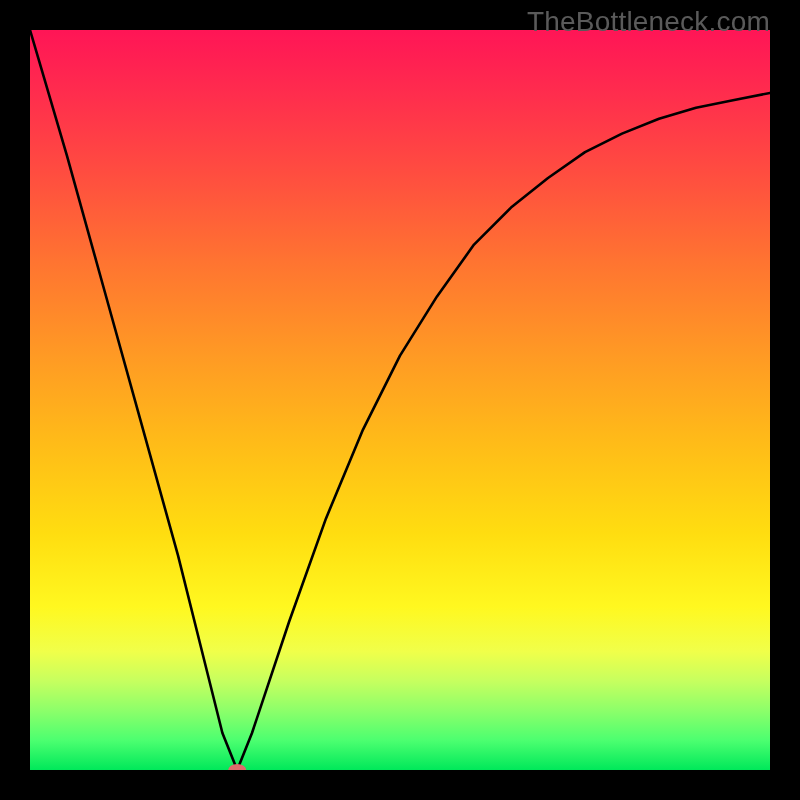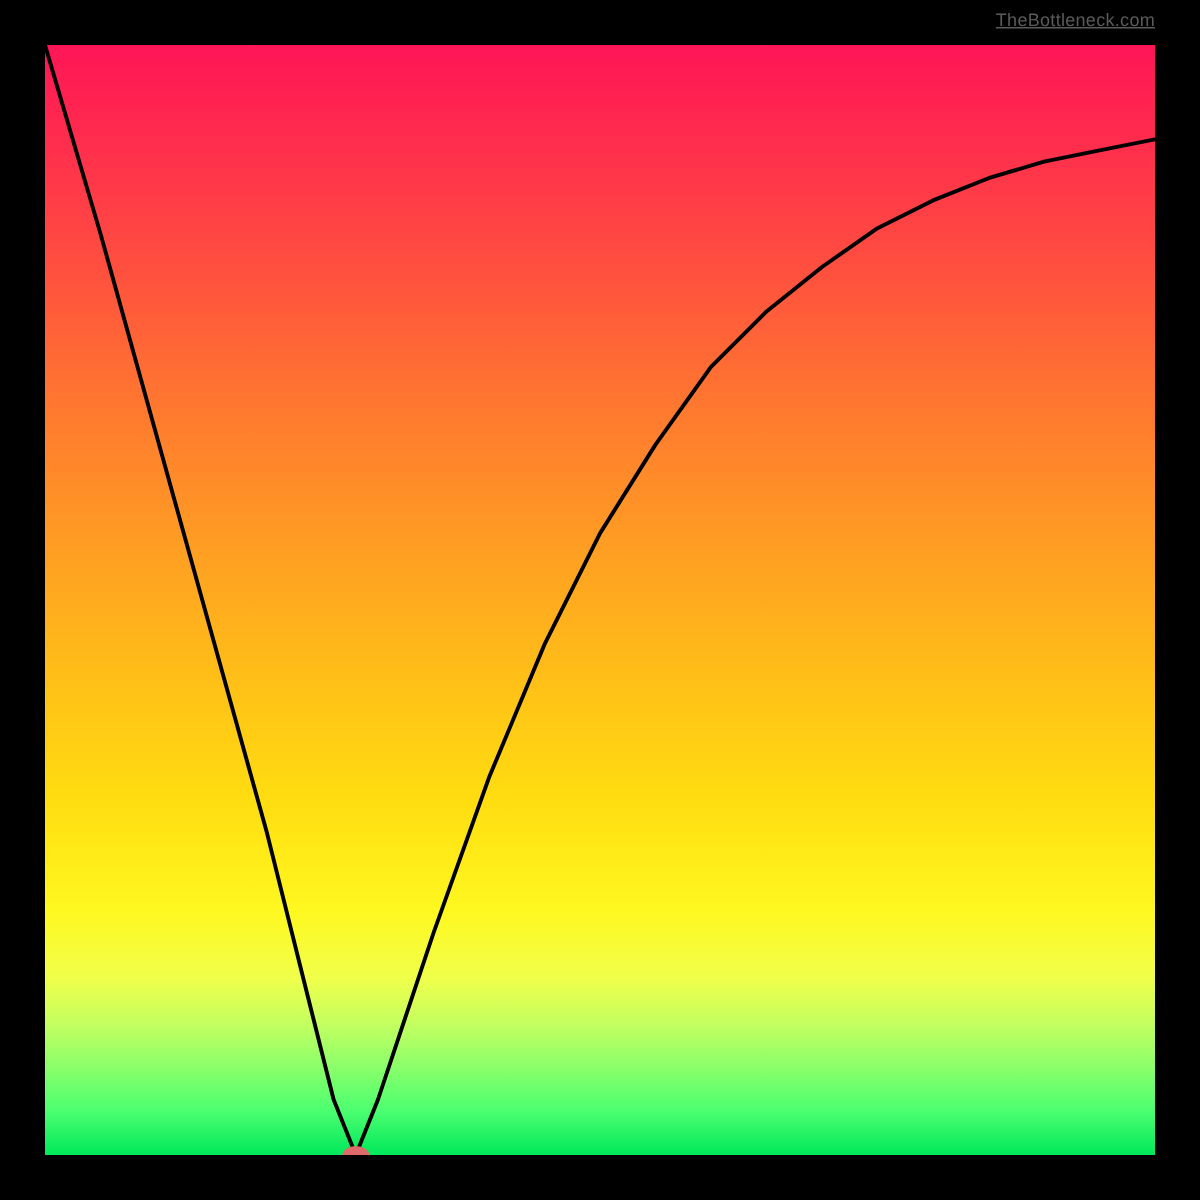--- a/index.html
+++ b/index.html
@@ -43,25 +43,24 @@
     left: 0;
     top: 0;
     width: 740px;
     height: 740px;
   }
   .attribution {
     position: absolute;
     top: 6px;
     right: 30px;
     color: #5a5a5a;
-    font-size: 12px;
+    font-size: 28px;
     font-weight: 400;
     letter-spacing: 0.2px;
     user-select: none;
-    text-decoration: underline;
   }
 </style>
 </head>
 <body>
 
 <div class="frame">
   <div class="plot-area">
     <svg viewBox="0 0 740 740" preserveAspectRatio="none">
       <g>
         <path id="curve-path" fill="none" stroke="#000" stroke-width="2.6" stroke-linecap="round" stroke-linejoin="round" d="M0.00 0.00 L37.00 125.80 L74.00 259.00 L111.00 392.20 L148.00 525.40 L177.60 643.80 L192.40 703.00 L207.20 740.00 L222.00 703.00 L259.00 592.00 L296.00 488.40 L333.00 399.60 L370.00 325.60 L407.00 266.40 L444.00 214.60 L481.00 177.60 L518.00 148.00 L555.00 122.10 L592.00 103.60 L629.00 88.80 L666.00 77.70 L703.00 70.30 L740.00 62.90"></path>

